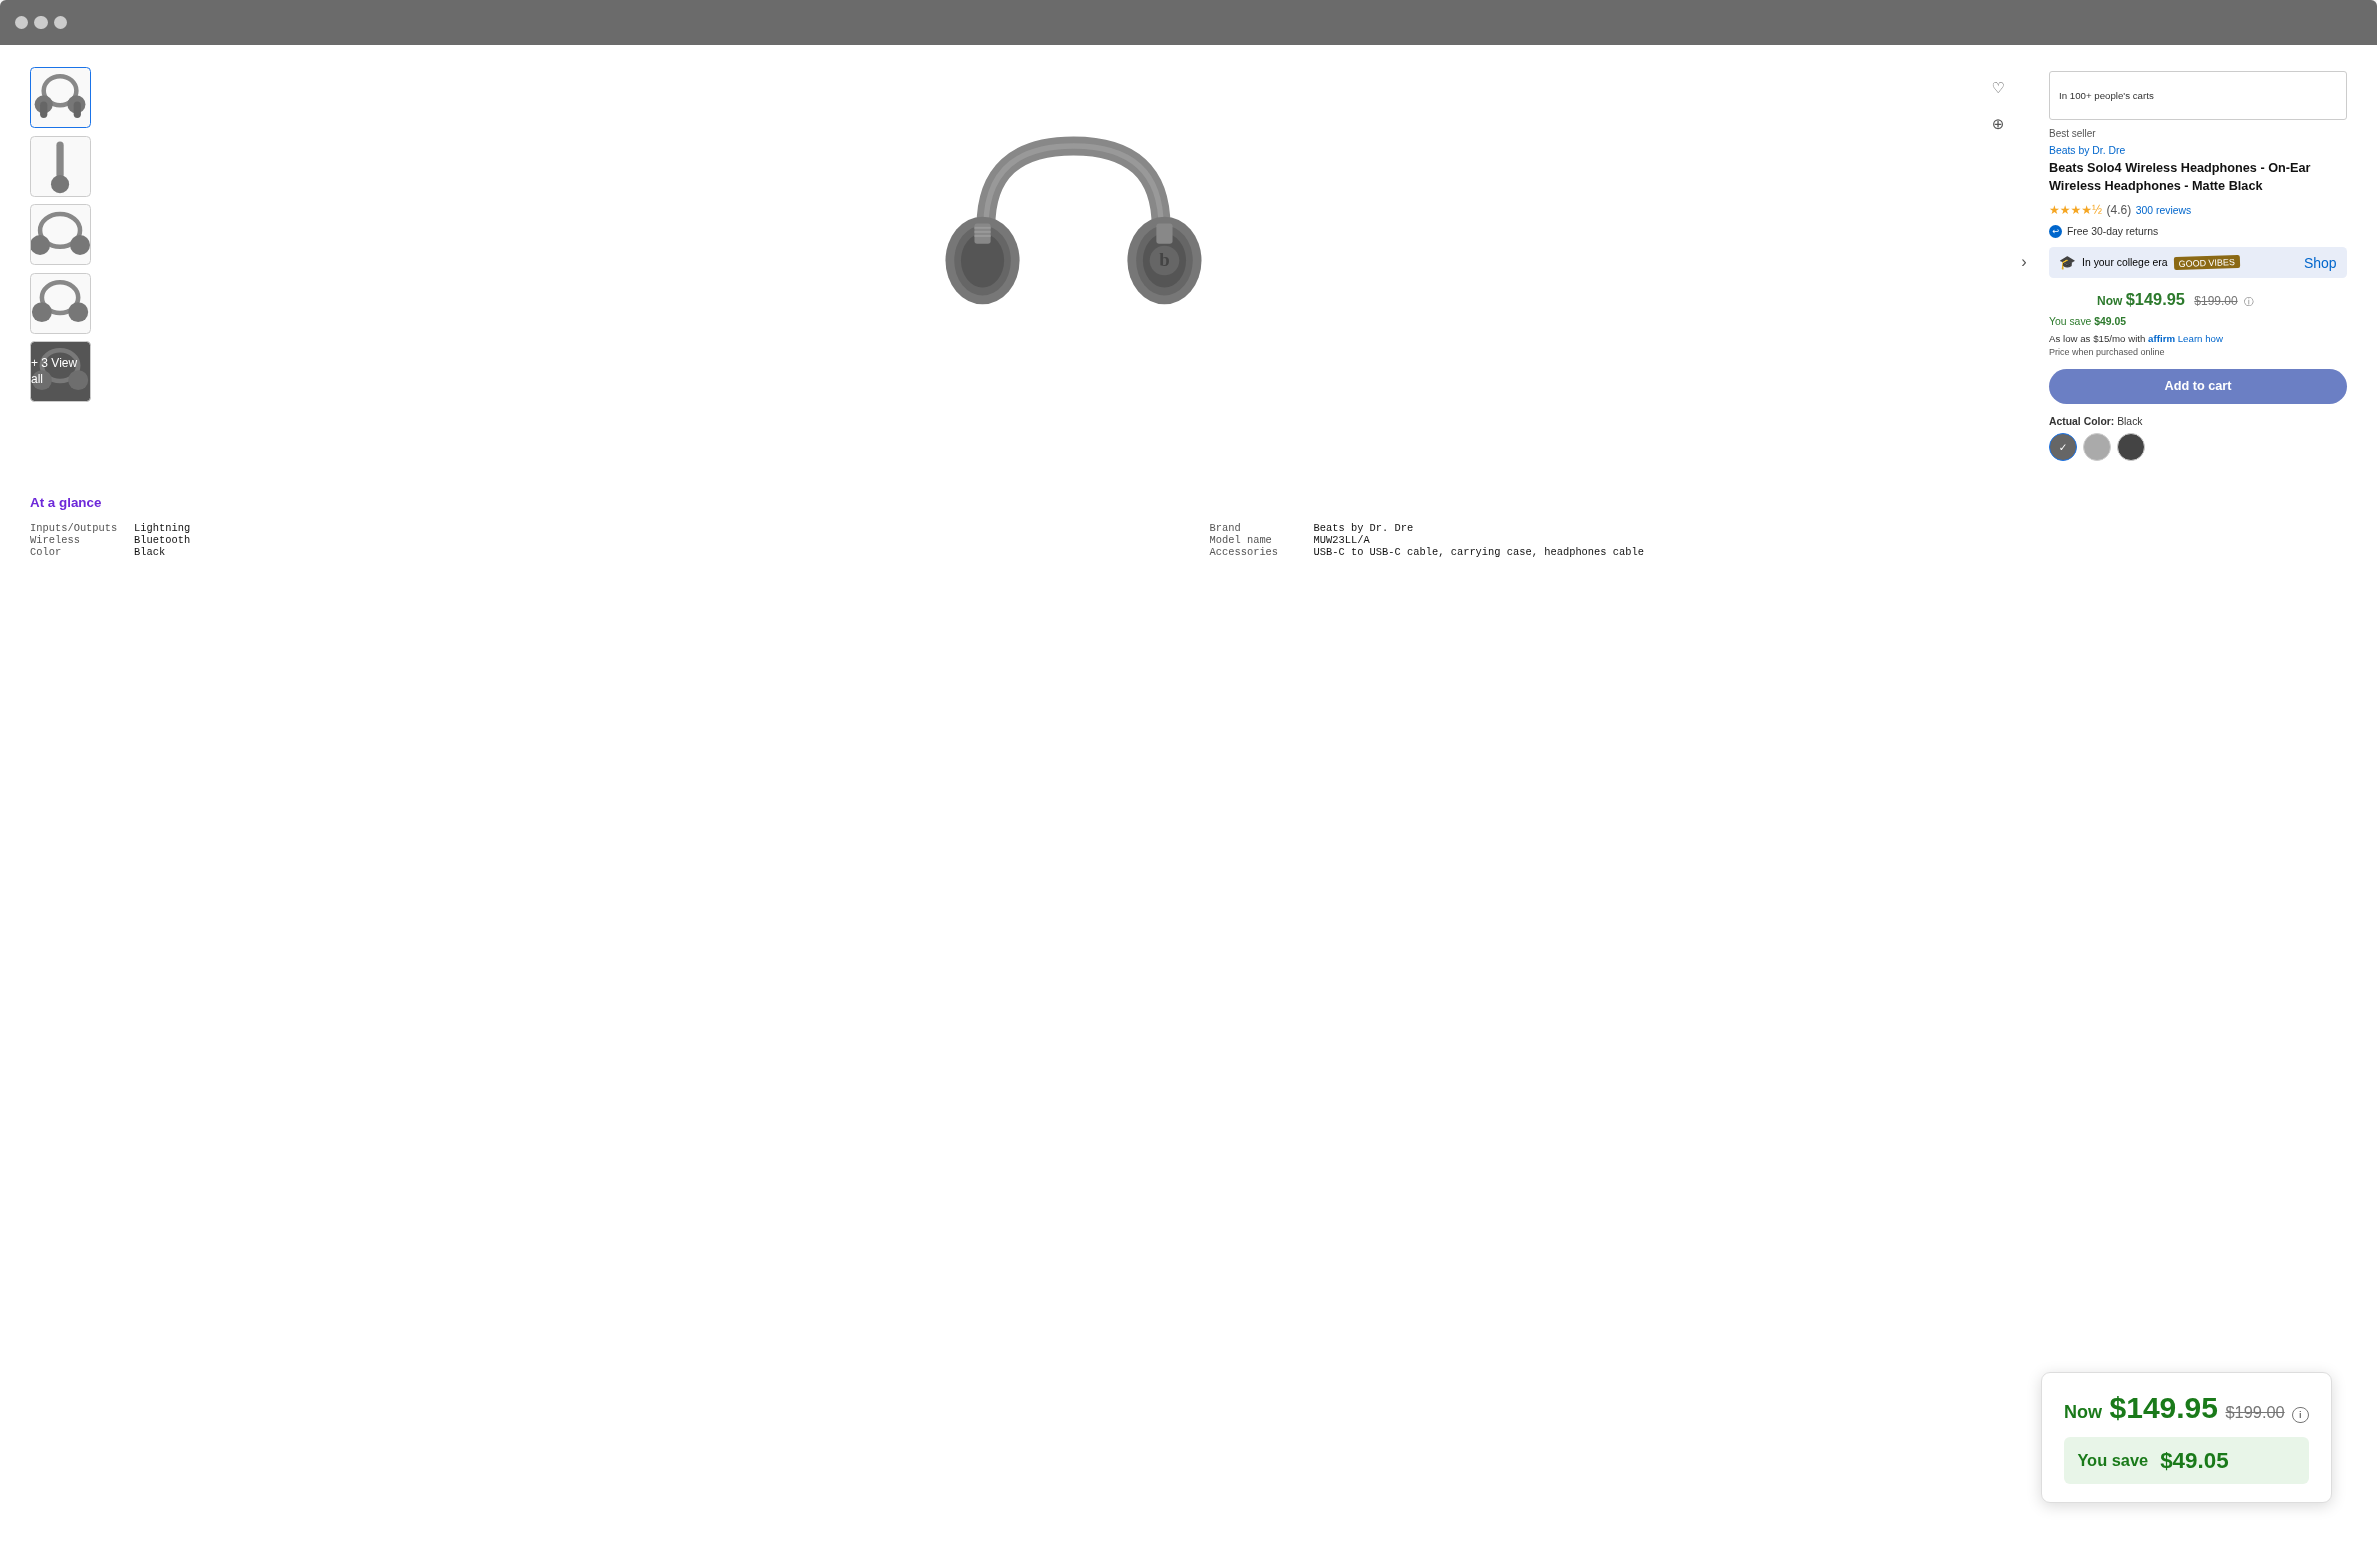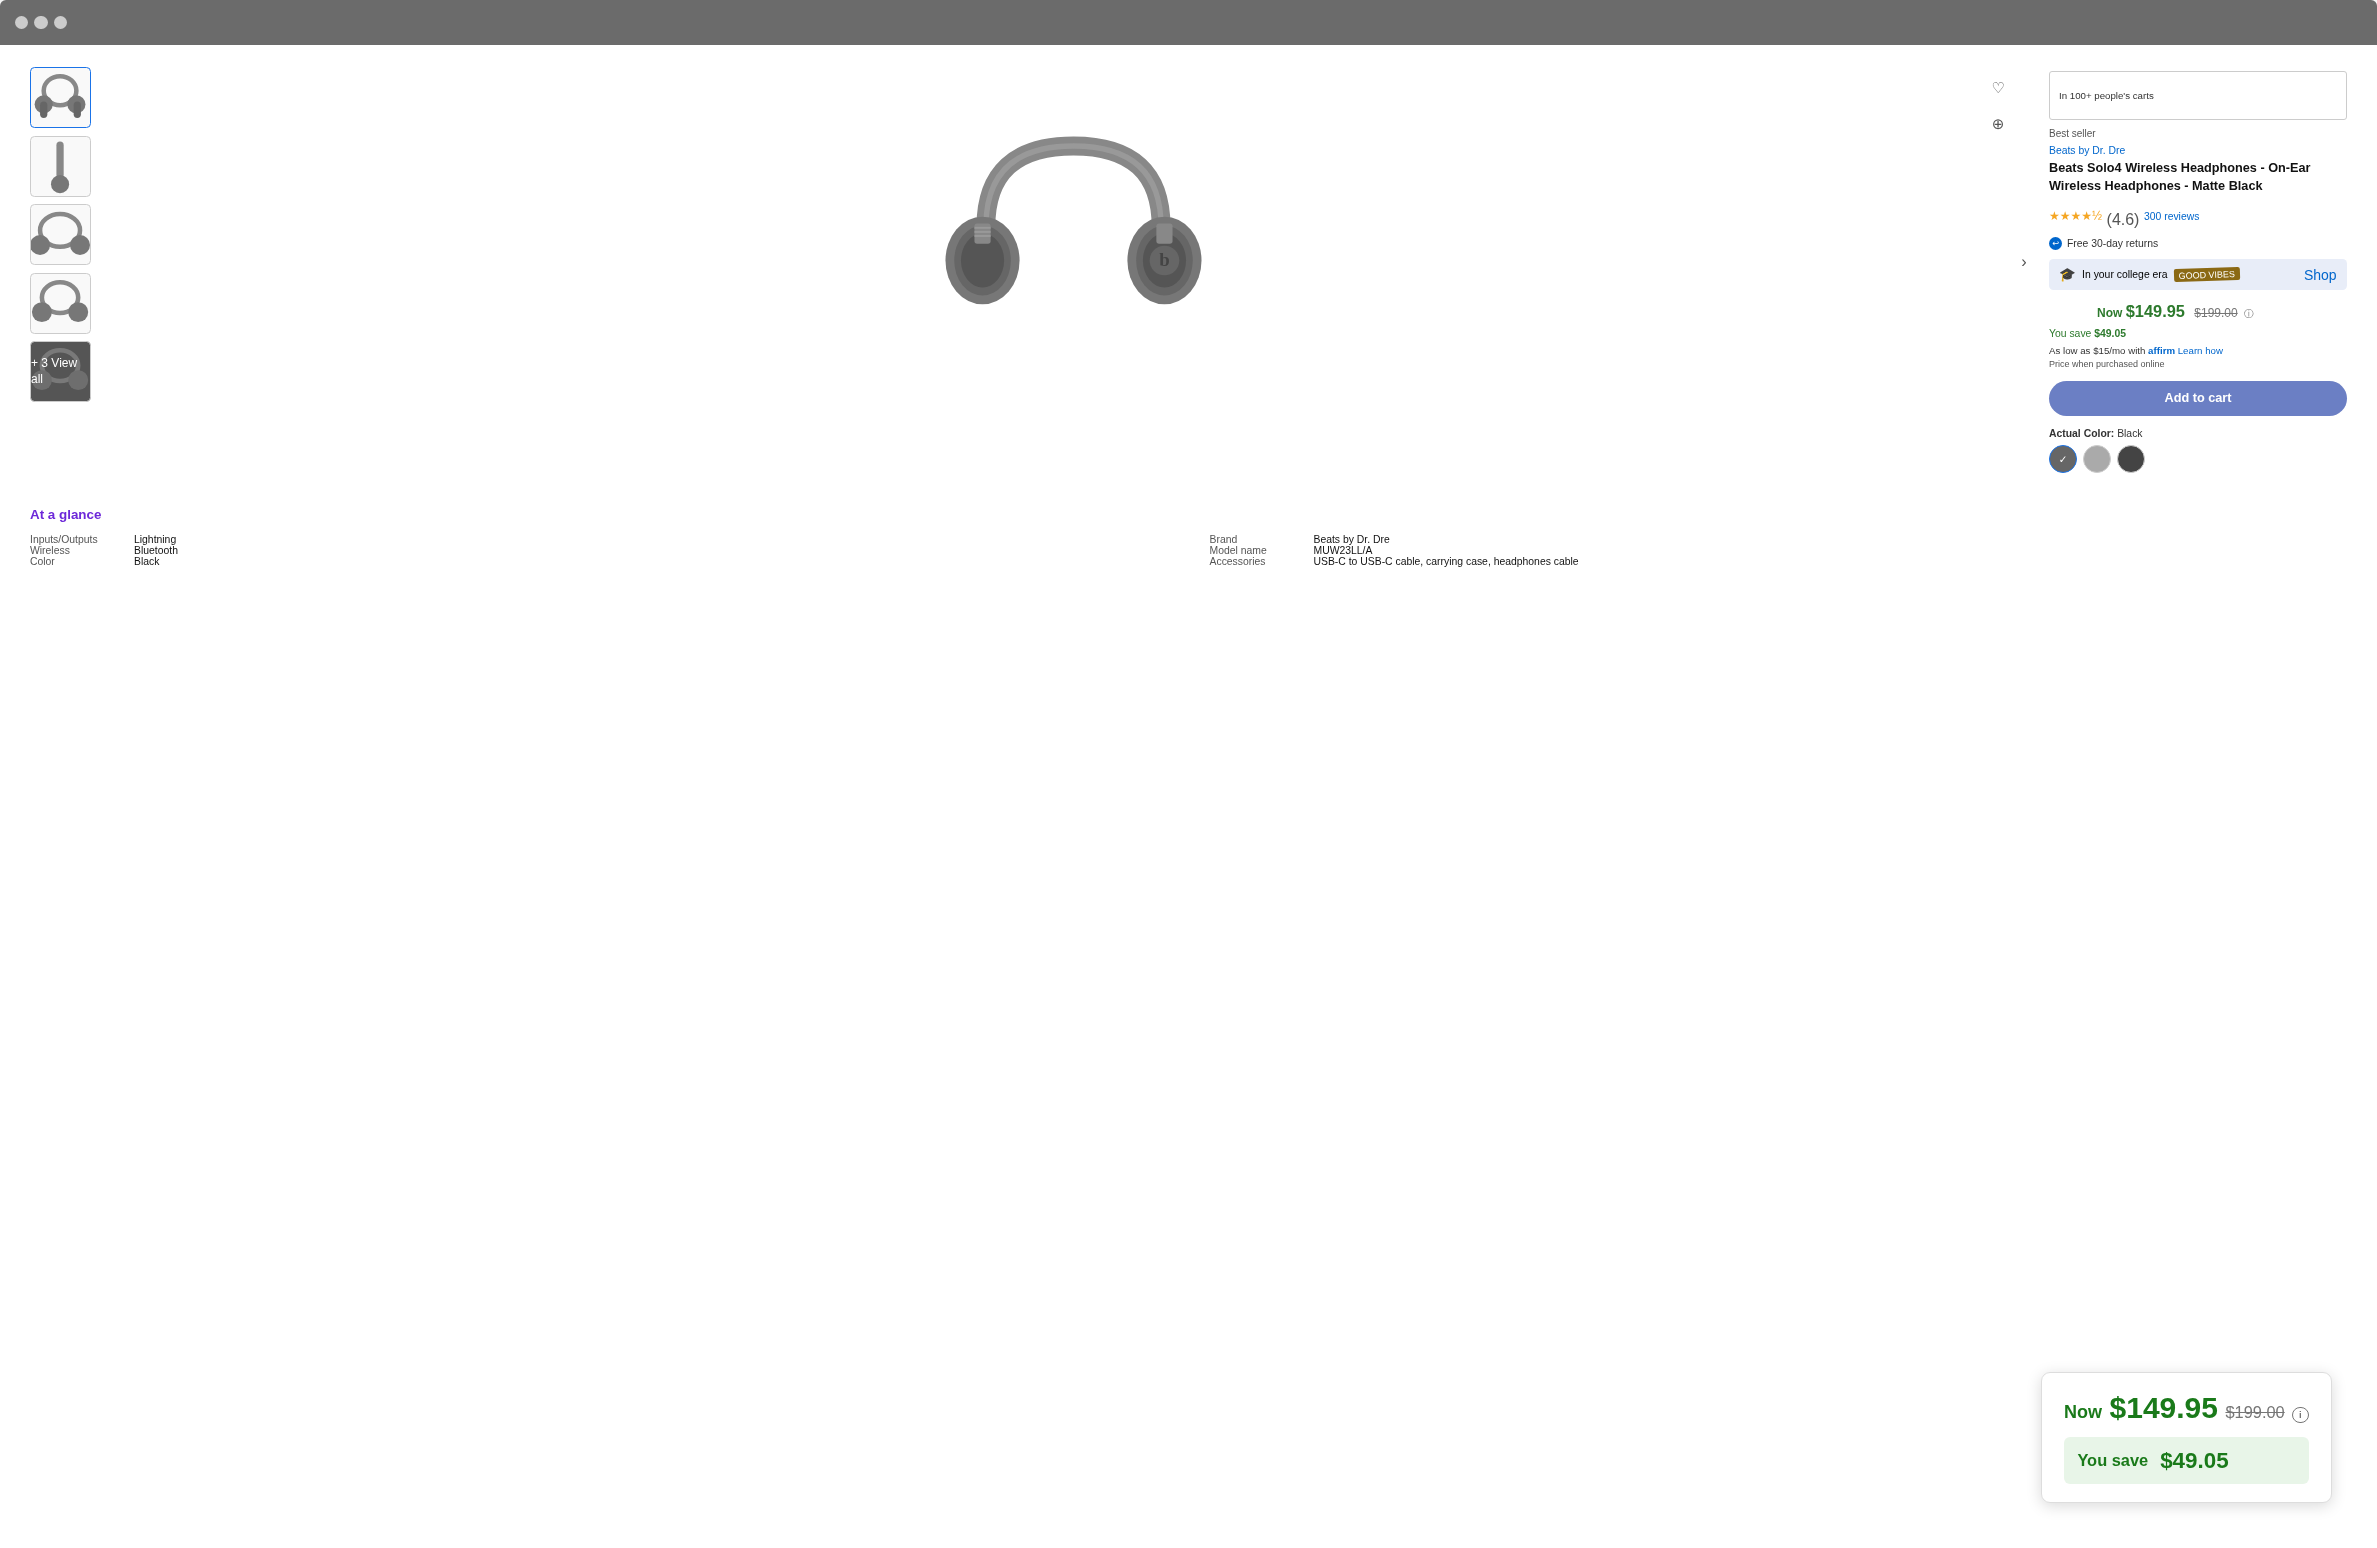--- a/index.html
+++ b/index.html
@@ -150,23 +150,22 @@
       display: flex;
       align-items: center;
       gap: 4.5px;
       margin-bottom: 7.5px;
     }
     .stars {
       color: #f5a623;
       font-size: 12px;
     }
     .rating-text {
-      font-size: 16px;
+      font-size: 12px;
       color: #555;
-      margin-top: 8px;
     }
     .reviews-link {
       color: #0066cc;
       font-size: 10.4px;
       text-decoration: none;
     }
 
     .free-returns {
       display: flex;
       align-items: center;
@@ -309,20 +308,21 @@
     .at-a-glance-title {
       font-size: 13.4px;
       font-weight: 700;
       color: #6d28d9;
       margin-bottom: 12px;
     }
     .specs-grid {
       display: grid;
       grid-template-columns: 1fr 1fr;
       gap: 6px 42px;
+      font-family: Liberation Mono, monospace;
     }
     .spec-row {
       display: flex;
       gap: 15px;
       font-size: 10.4px;
     }
     .spec-key {
       color: #555;
       width: 89px;
       flex-shrink: 0;

